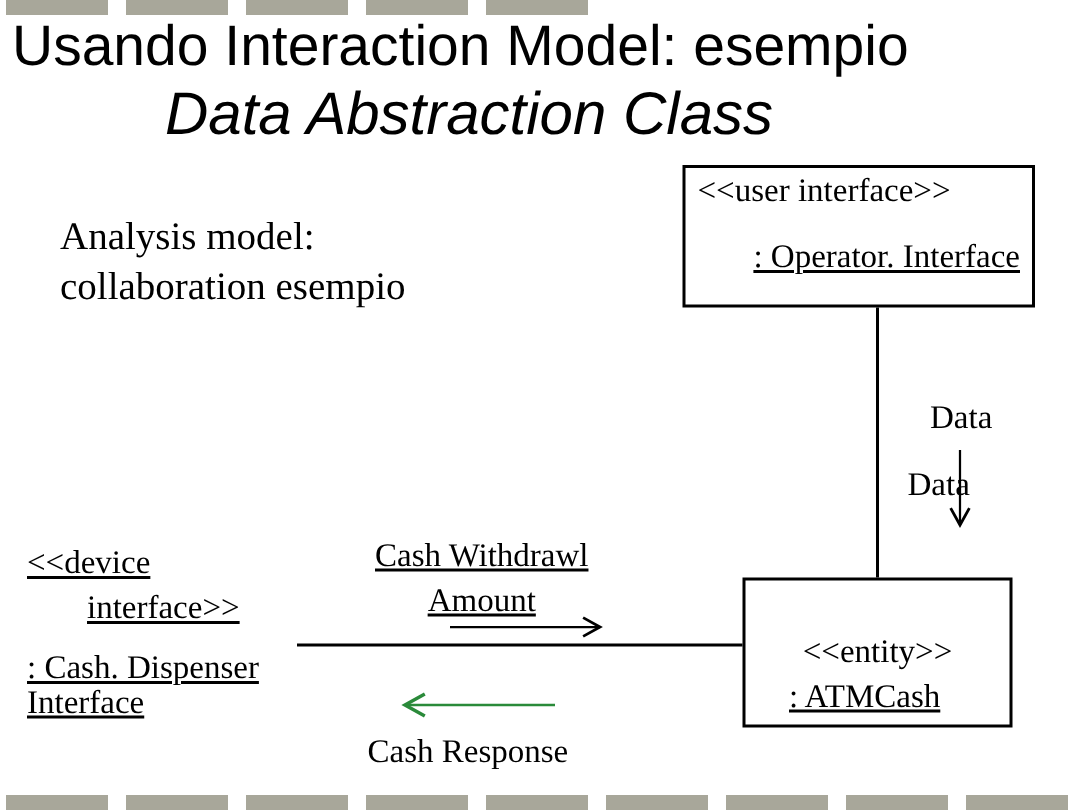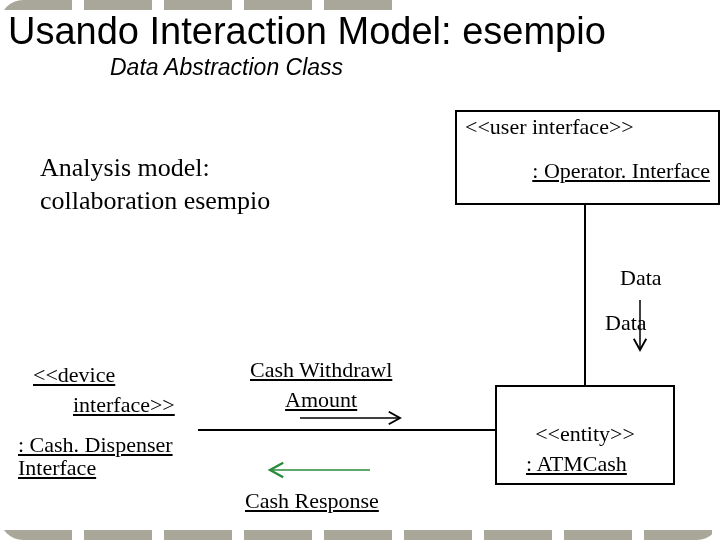--- a/index.html
+++ b/index.html
@@ -9,21 +9,20 @@
     height: 540px;
     font-family: "Times New Roman", Times, serif;
     background: #ffffff;
     color: #000;
   }
   .stage {
     position: relative;
     width: 720px;
     height: 540px;
     overflow: hidden;
-    border-radius: 23px;
   }
   
   .seg-bar {
     position: absolute;
     left: 0;
     width: 720px;
     height: 10px;
     display: flex;
     gap: 12px;
     padding-left: 4px;
@@ -42,21 +41,21 @@
     width: 704px;
     font-size: 38px;
     font-family: Arial, Helvetica, sans-serif;
     letter-spacing: 0px;
     white-space: nowrap;
   }
   .subtitle {
     position: absolute;
     top: 54px;
     left: 110px;
-    font-size: 23px;
+    font-size: 40px;
     font-style: italic;
     font-family: Arial, Helvetica, sans-serif;
     white-space: nowrap;
   }
   .uml-box {
     position: absolute;
     border: 2px solid #000;
     background: #fff;
     font-size: 22px;
     box-sizing: border-box;
@@ -107,50 +106,50 @@
       <div class="seg"></div>
       <div class="seg"></div>
       <div class="seg"></div>
       <div class="seg"></div>
       <div class="seg"></div>
   </div>
 
   <div class="title">Usando Interaction Model: esempio</div>
   <div class="subtitle">Data Abstraction Class</div>
 
-  <div class="free" style="top:152px; left:40px;">
+  <div class="free" style="top:142px; left:40px;">
     <span>Analysis model:</span><br>
     <span>collaboration esempio</span>
   </div>
 
-  <div class="uml-box" style="top:110px; left:455px; width:265px; height:95px;">
+  <div class="uml-box" style="top:110px; left:455px; width:235px; height:95px;">
     <span class="stereo">&lt;&lt;user interface&gt;&gt;</span>
     <span class="name" style="margin-top:14px;text-align:right;">: Operator. Interface</span>
   </div>
 
   <div class="uml-box" style="top:385px; left:495px; width:180px; height:100px;">
     <span class="stereo" style="text-align:center;margin-top:32px;">&lt;&lt;entity&gt;&gt;</span>
     <span class="name" style="padding-left:29px;">: ATMCash</span>
   </div>
 
-  <div class="lbl" style="top:360px; left:18px; font-size:22px; line-height:1.35;margin-left:15px;">
+  <div class="lbl" style="top:360px; left:18px; font-size:22px; line-height:1.35;">
     <span>&lt;&lt;device</span><br>
     <span style="padding-left:40px;">interface&gt;&gt;</span>
   </div>
   <div class="lbl" style="top:432px; left:18px; font-size:22px;">: Cash. Dispenser</div>
   <div class="lbl" style="top:455px; left:18px; font-size:22px;">Interface</div>
 
   <div class="lbl plain" style="top:265px; left:620px;">Data</div>
   <div class="lbl plain" style="top:310px; left:605px;">Data</div>
 
   <div class="lbl" style="top:355px; left:250px; line-height:1.35;text-align:center;">
     <span>Cash Withdrawl</span><br>
     <span>Amount</span>
   </div>
-  <div class="lbl plain" style="top:488px; left:245px;text-decoration:underline;">Cash Response</div>
+  <div class="lbl plain" style="top:488px; left:245px;">Cash Response</div>
 
   <svg class="overlay">
     <defs>
       <marker id="arrow-open" viewBox="0 0 12 12" refX="10" refY="6" markerWidth="10" markerHeight="10" orient="auto-start-reverse">
         <path d="M1,1 L10,6 L1,11" fill="none" stroke="#000" stroke-width="1.5"></path>
       </marker>
       <marker id="arrow-green" viewBox="0 0 12 12" refX="10" refY="6" markerWidth="11" markerHeight="11" orient="auto-start-reverse">
         <path d="M1,1 L10,6 L1,11" fill="none" stroke="#2a8a3a" stroke-width="1.6"></path>
       </marker>
     </defs>

